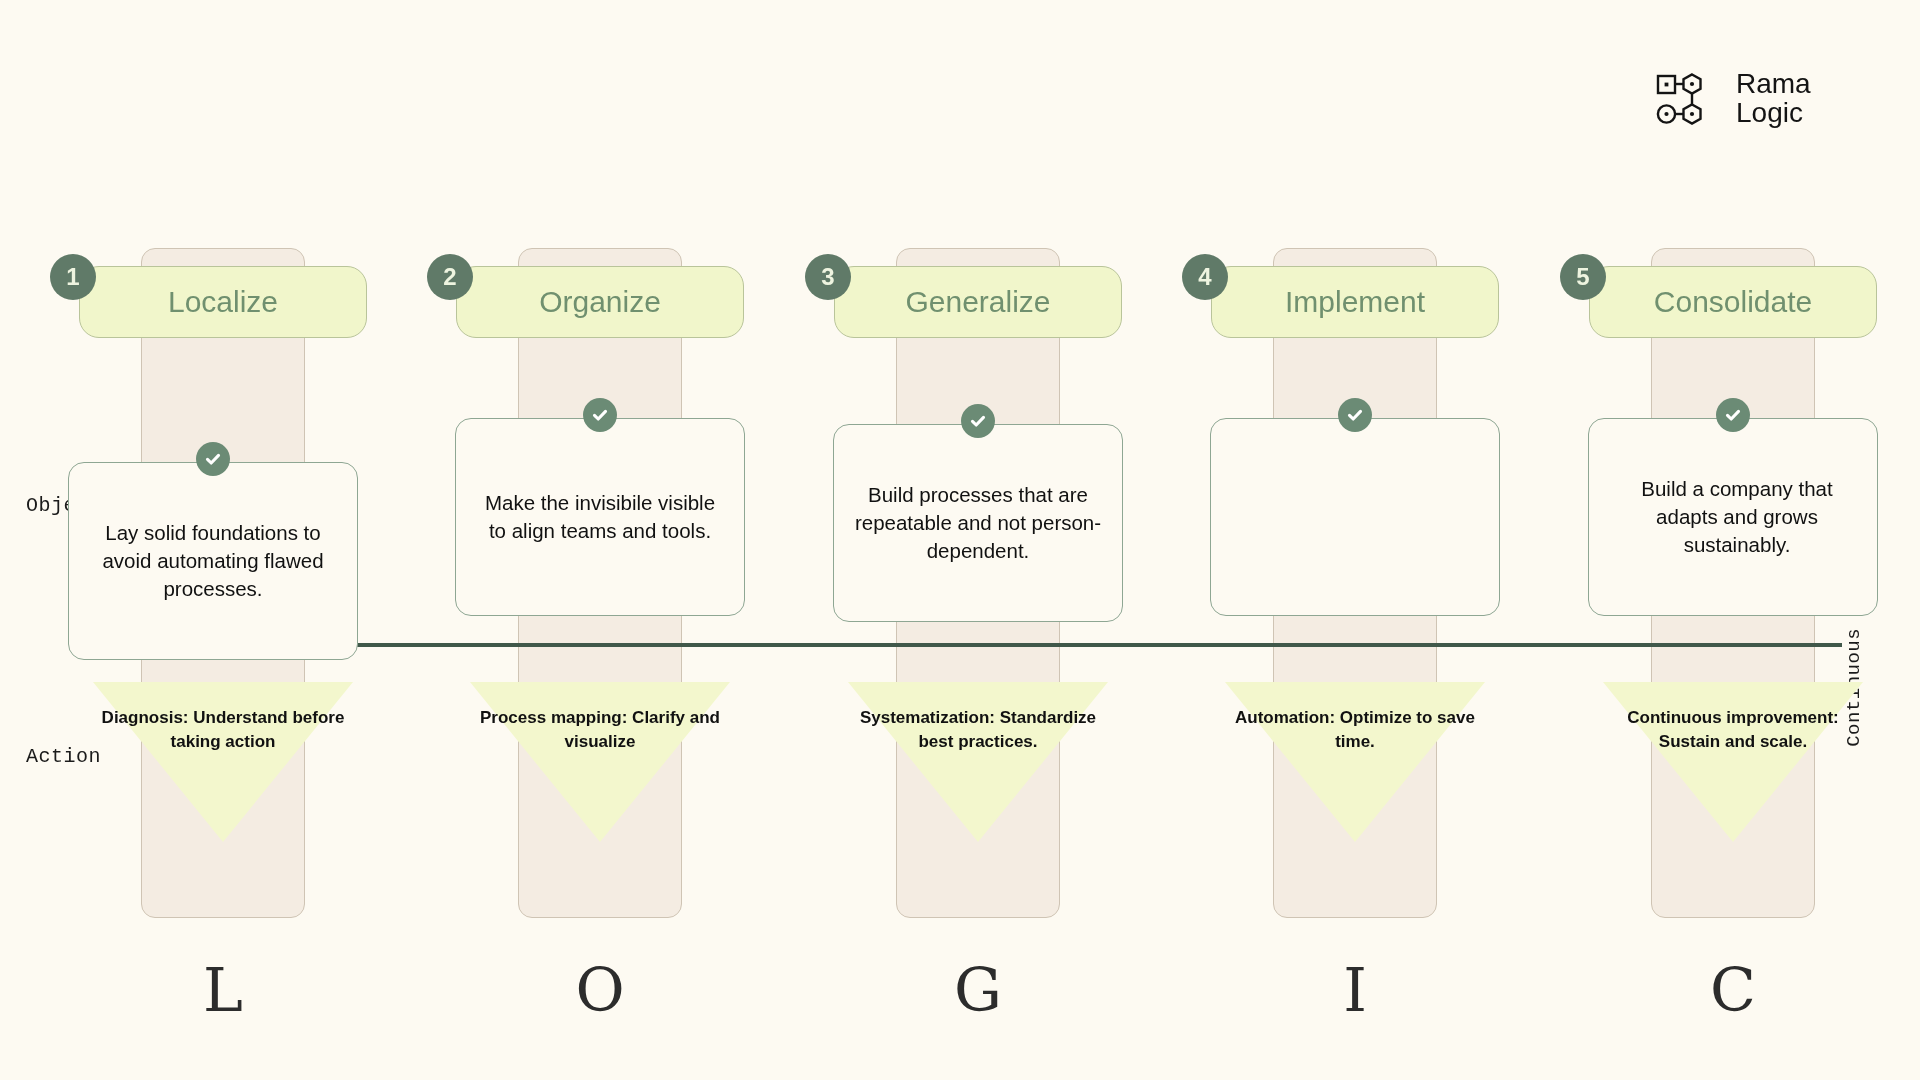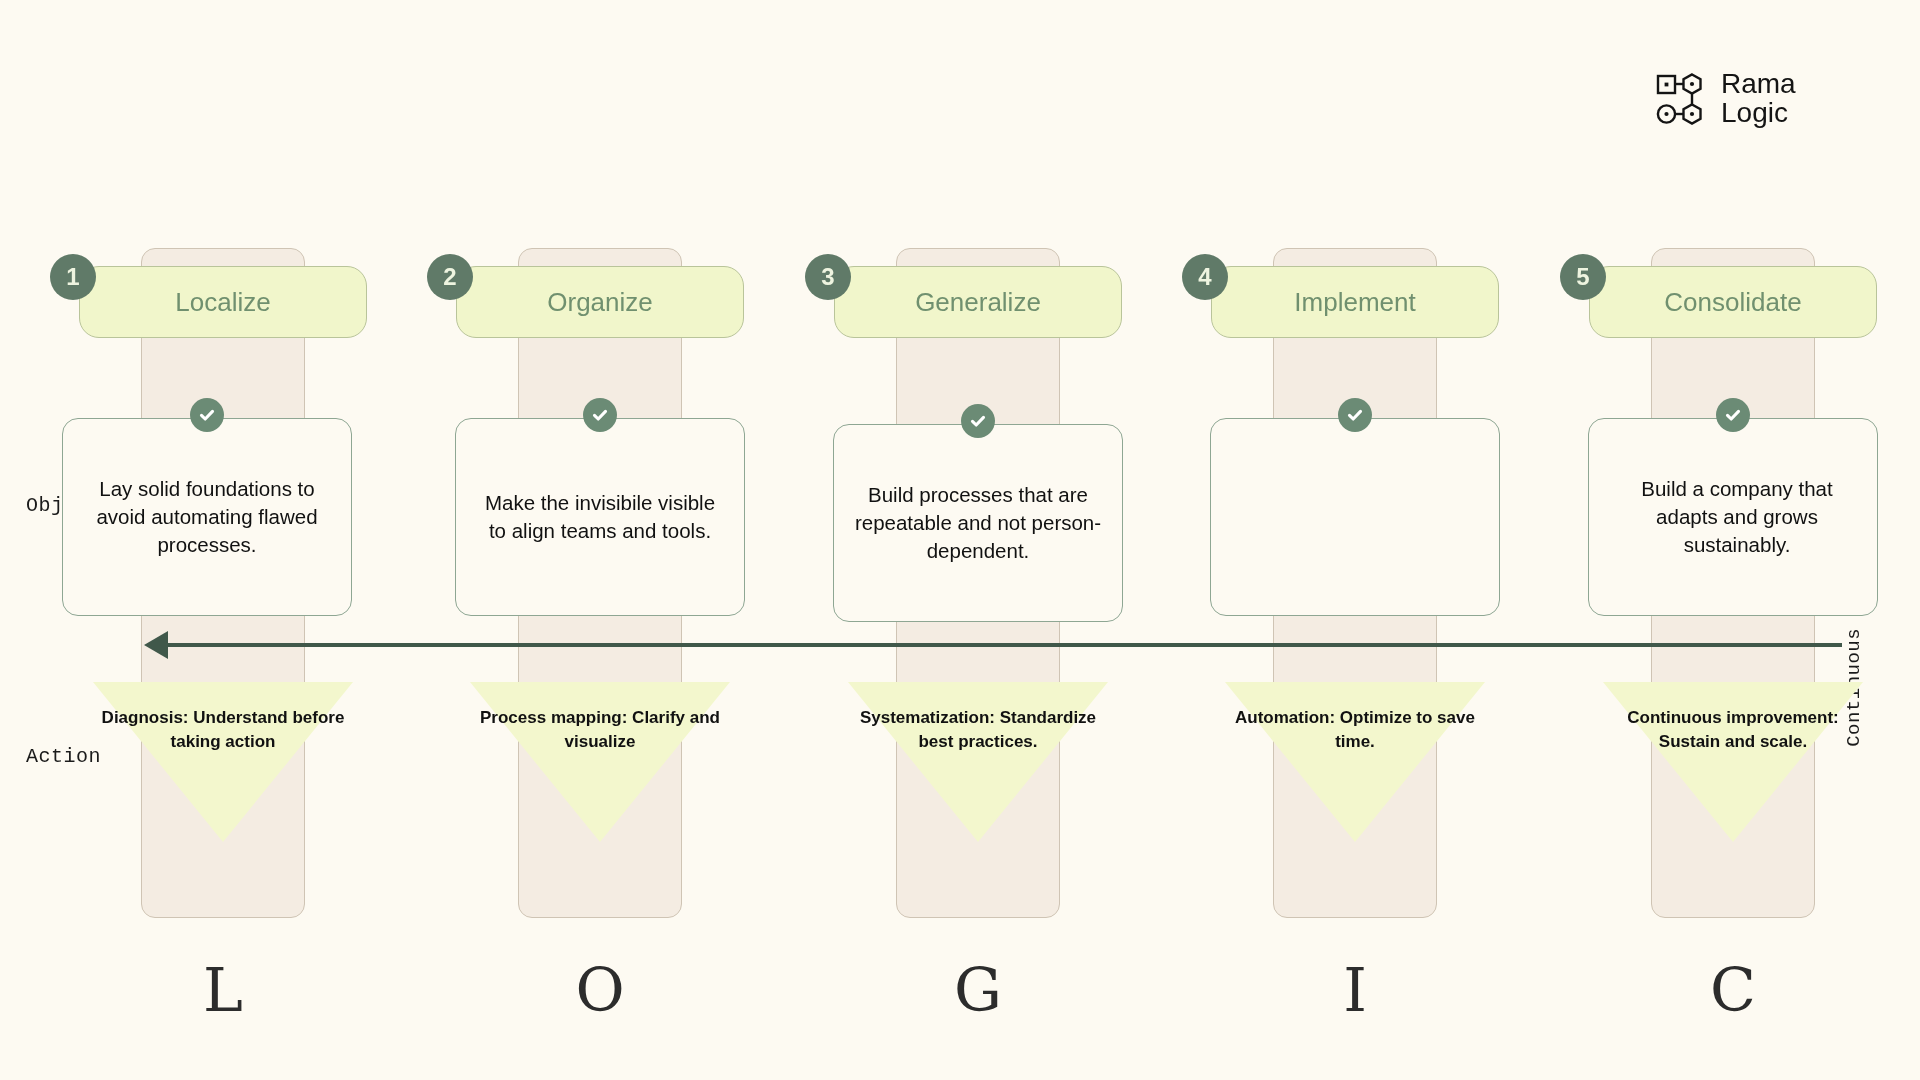--- a/index.html
+++ b/index.html
@@ -30,21 +30,21 @@
     color: #f4f9de;
     font-size: 31px;
     font-weight: bold;
     letter-spacing: 0.6px;
   }
 
   
   .logo {
     position: absolute;
     left: 1655px; top: 68px;
-    display: flex; align-items: center; gap: 4px;
+    display: flex; align-items: center; gap: 19px;
   }
   .logo-mark { width: 62px; height: 62px; display:block; }
   .logo-words {
     display: flex; flex-direction: column;
     line-height: 1.02;
     color: #141414;
     font-size: 28px;
   }
 
   
@@ -90,21 +90,21 @@
     width: 288px;
     height: 72px;
     background: #f1f6cb;
     border: 1px solid #b9c49a;
     border-radius: 20px;
     display: flex; align-items: center; justify-content: center;
     z-index: 3;
   }
   .stage-band .stage-name {
     color: #70906f;
-    font-size: 26px;
+    font-size: 30px;
     font-weight: 500;
   }
   .badge-num {
     position: absolute;
     left: -30px; top: -13px;
     width: 46px; height: 46px;
     border-radius: 50%;
     background: #607a68;
     color: #eef4e0;
     font-size: 24px;
@@ -249,21 +249,21 @@
     </div>
 
   <div class="arrow-head"></div>
   <div class="arrow-line"></div>
 
   <div id="stages-layer">
       <div class="stage-band" style="left: 79px;">
         <div class="badge-num">1</div>
         <span class="stage-name">Localize</span>
       </div>
-      <div class="obj-card" style="left: 62px;">
+      <div class="obj-card" style="left: 68px; margin-top: 44px;">
         <div class="check-badge">
           <svg width="20" height="20" viewBox="0 0 20 20">
             <path d="M4.5 10.4 L8.2 14 L15.5 6.4" fill="none" stroke="#ffffff" stroke-width="3.1" stroke-linecap="round" stroke-linejoin="round"></path>
           </svg>
         </div>
         <div class="obj-text">Lay solid foundations to avoid automating flawed processes.</div>
       </div>
       <div class="act-text" style="left: 98px;">Diagnosis: Understand before taking action</div>
       <div class="big-letter" style="left: 141px;">L</div>
       <div class="stage-band" style="left: 456px;">

